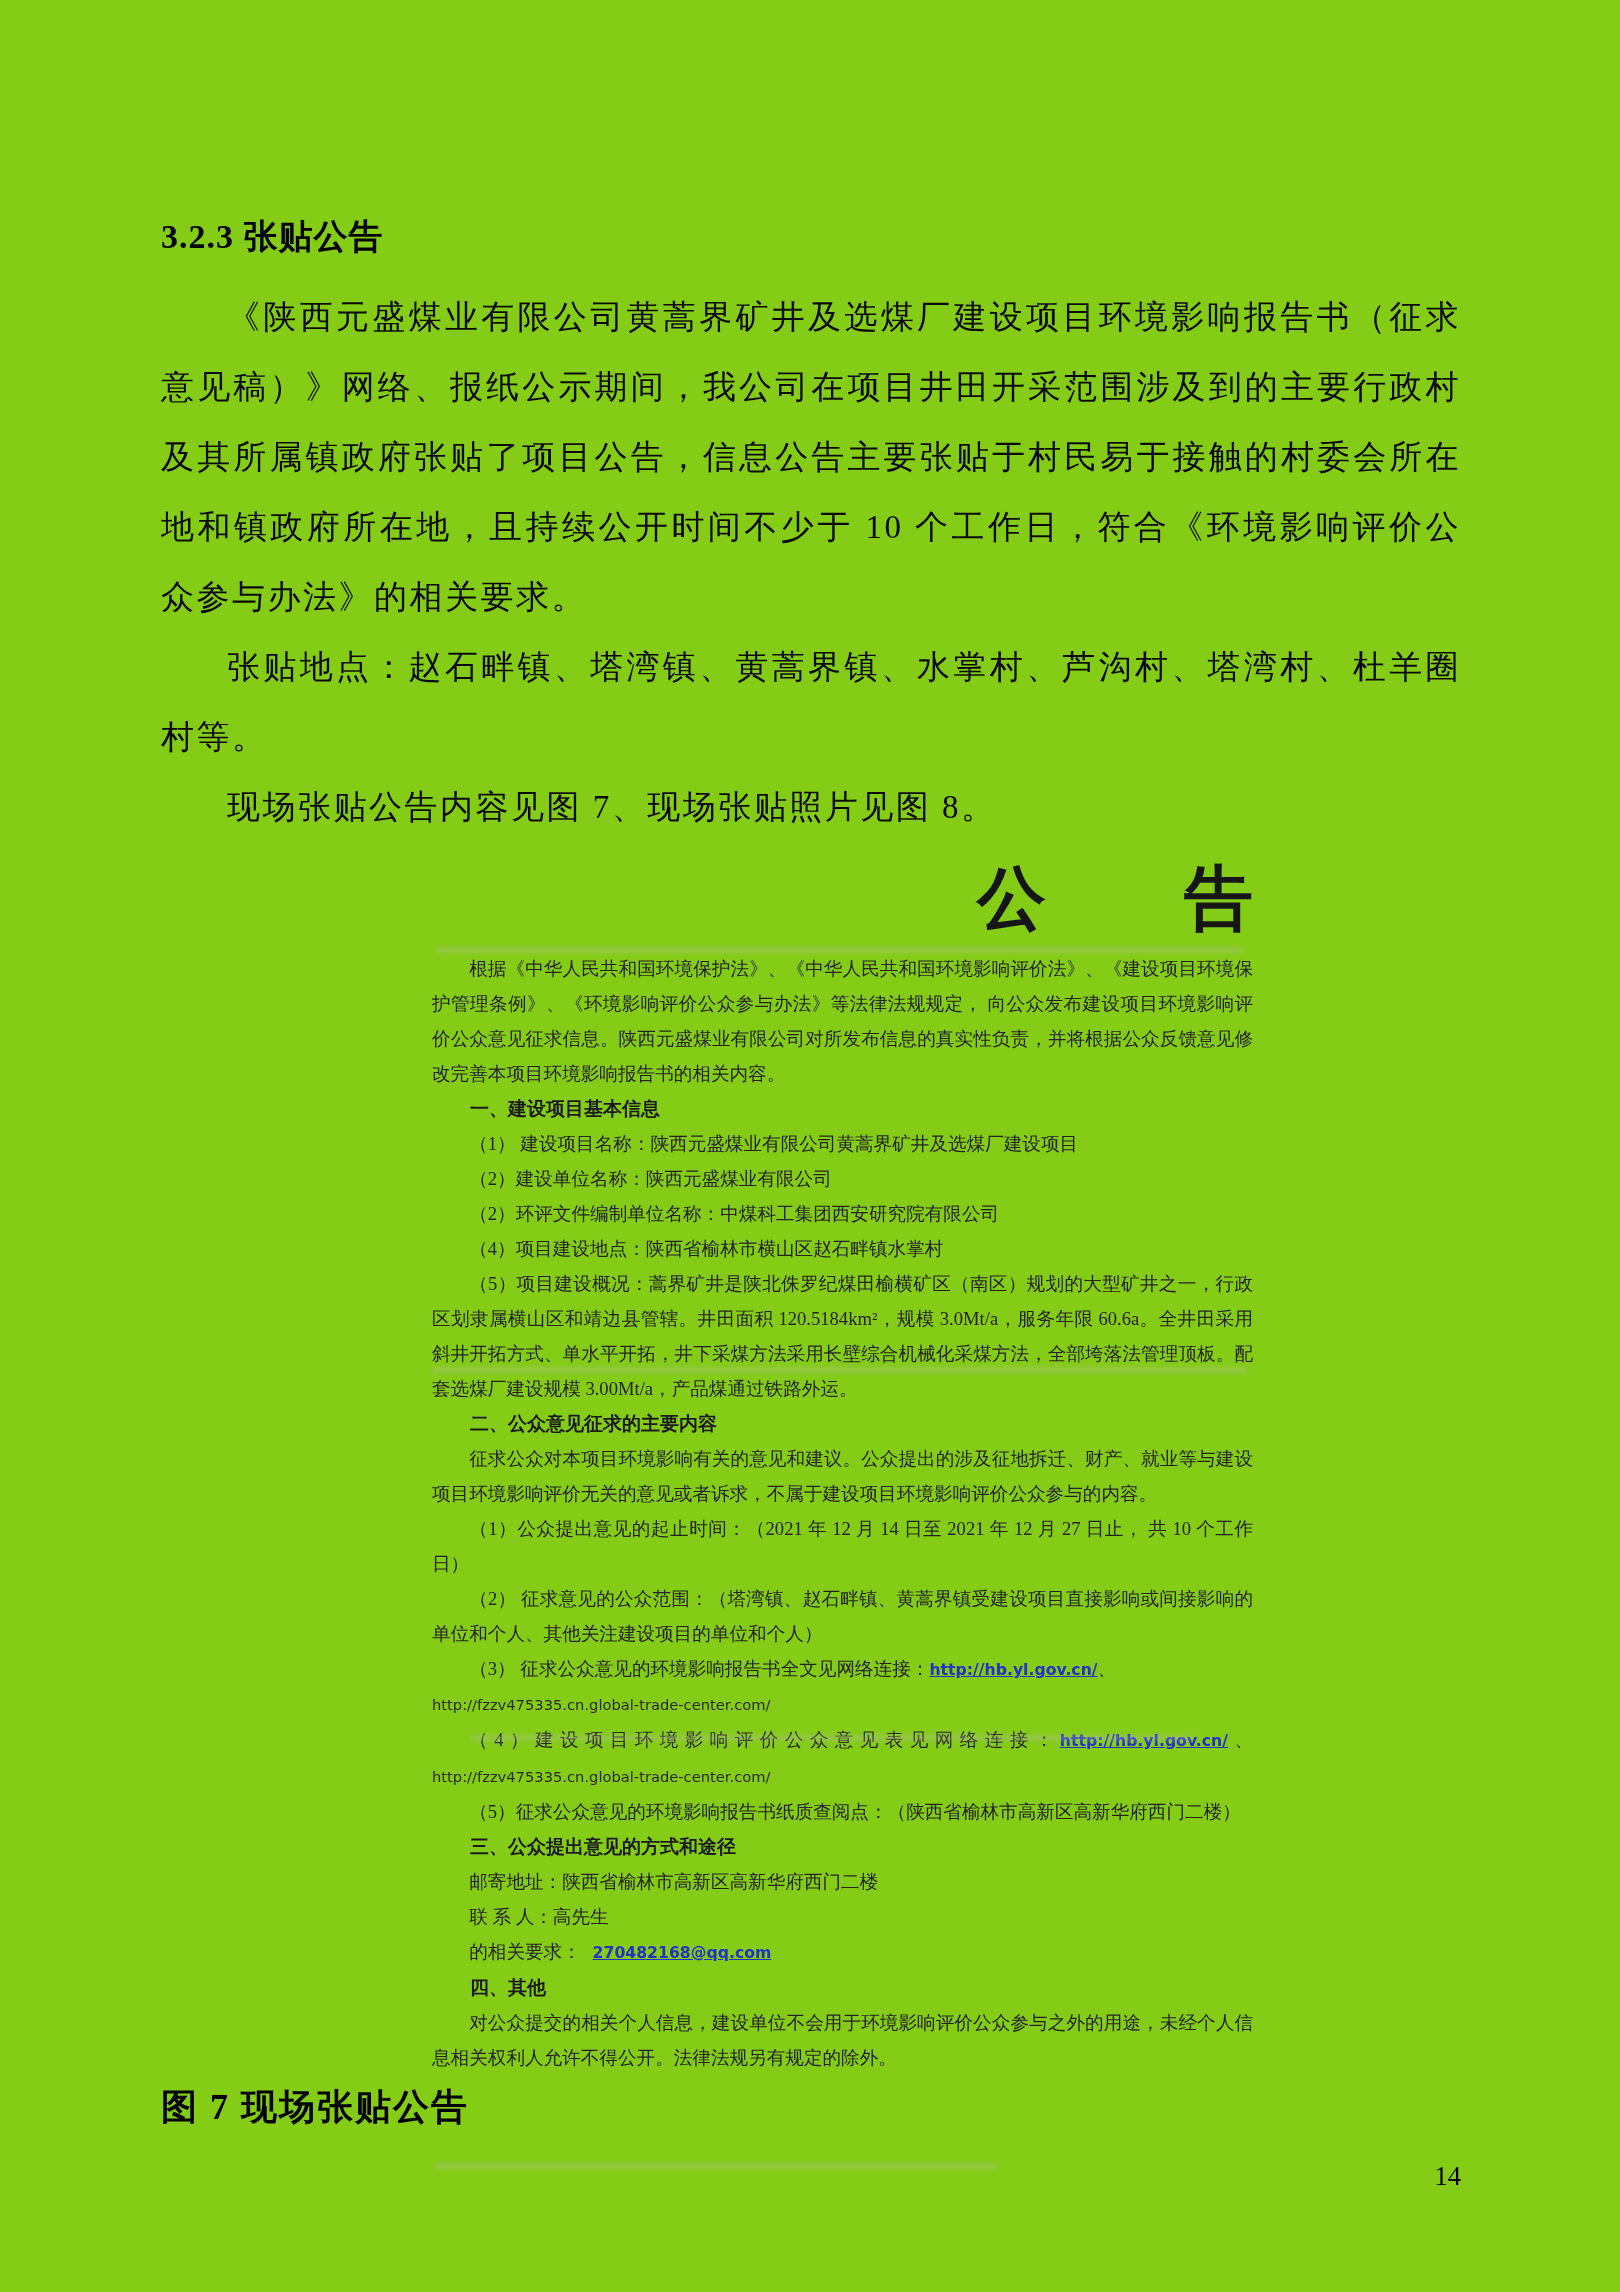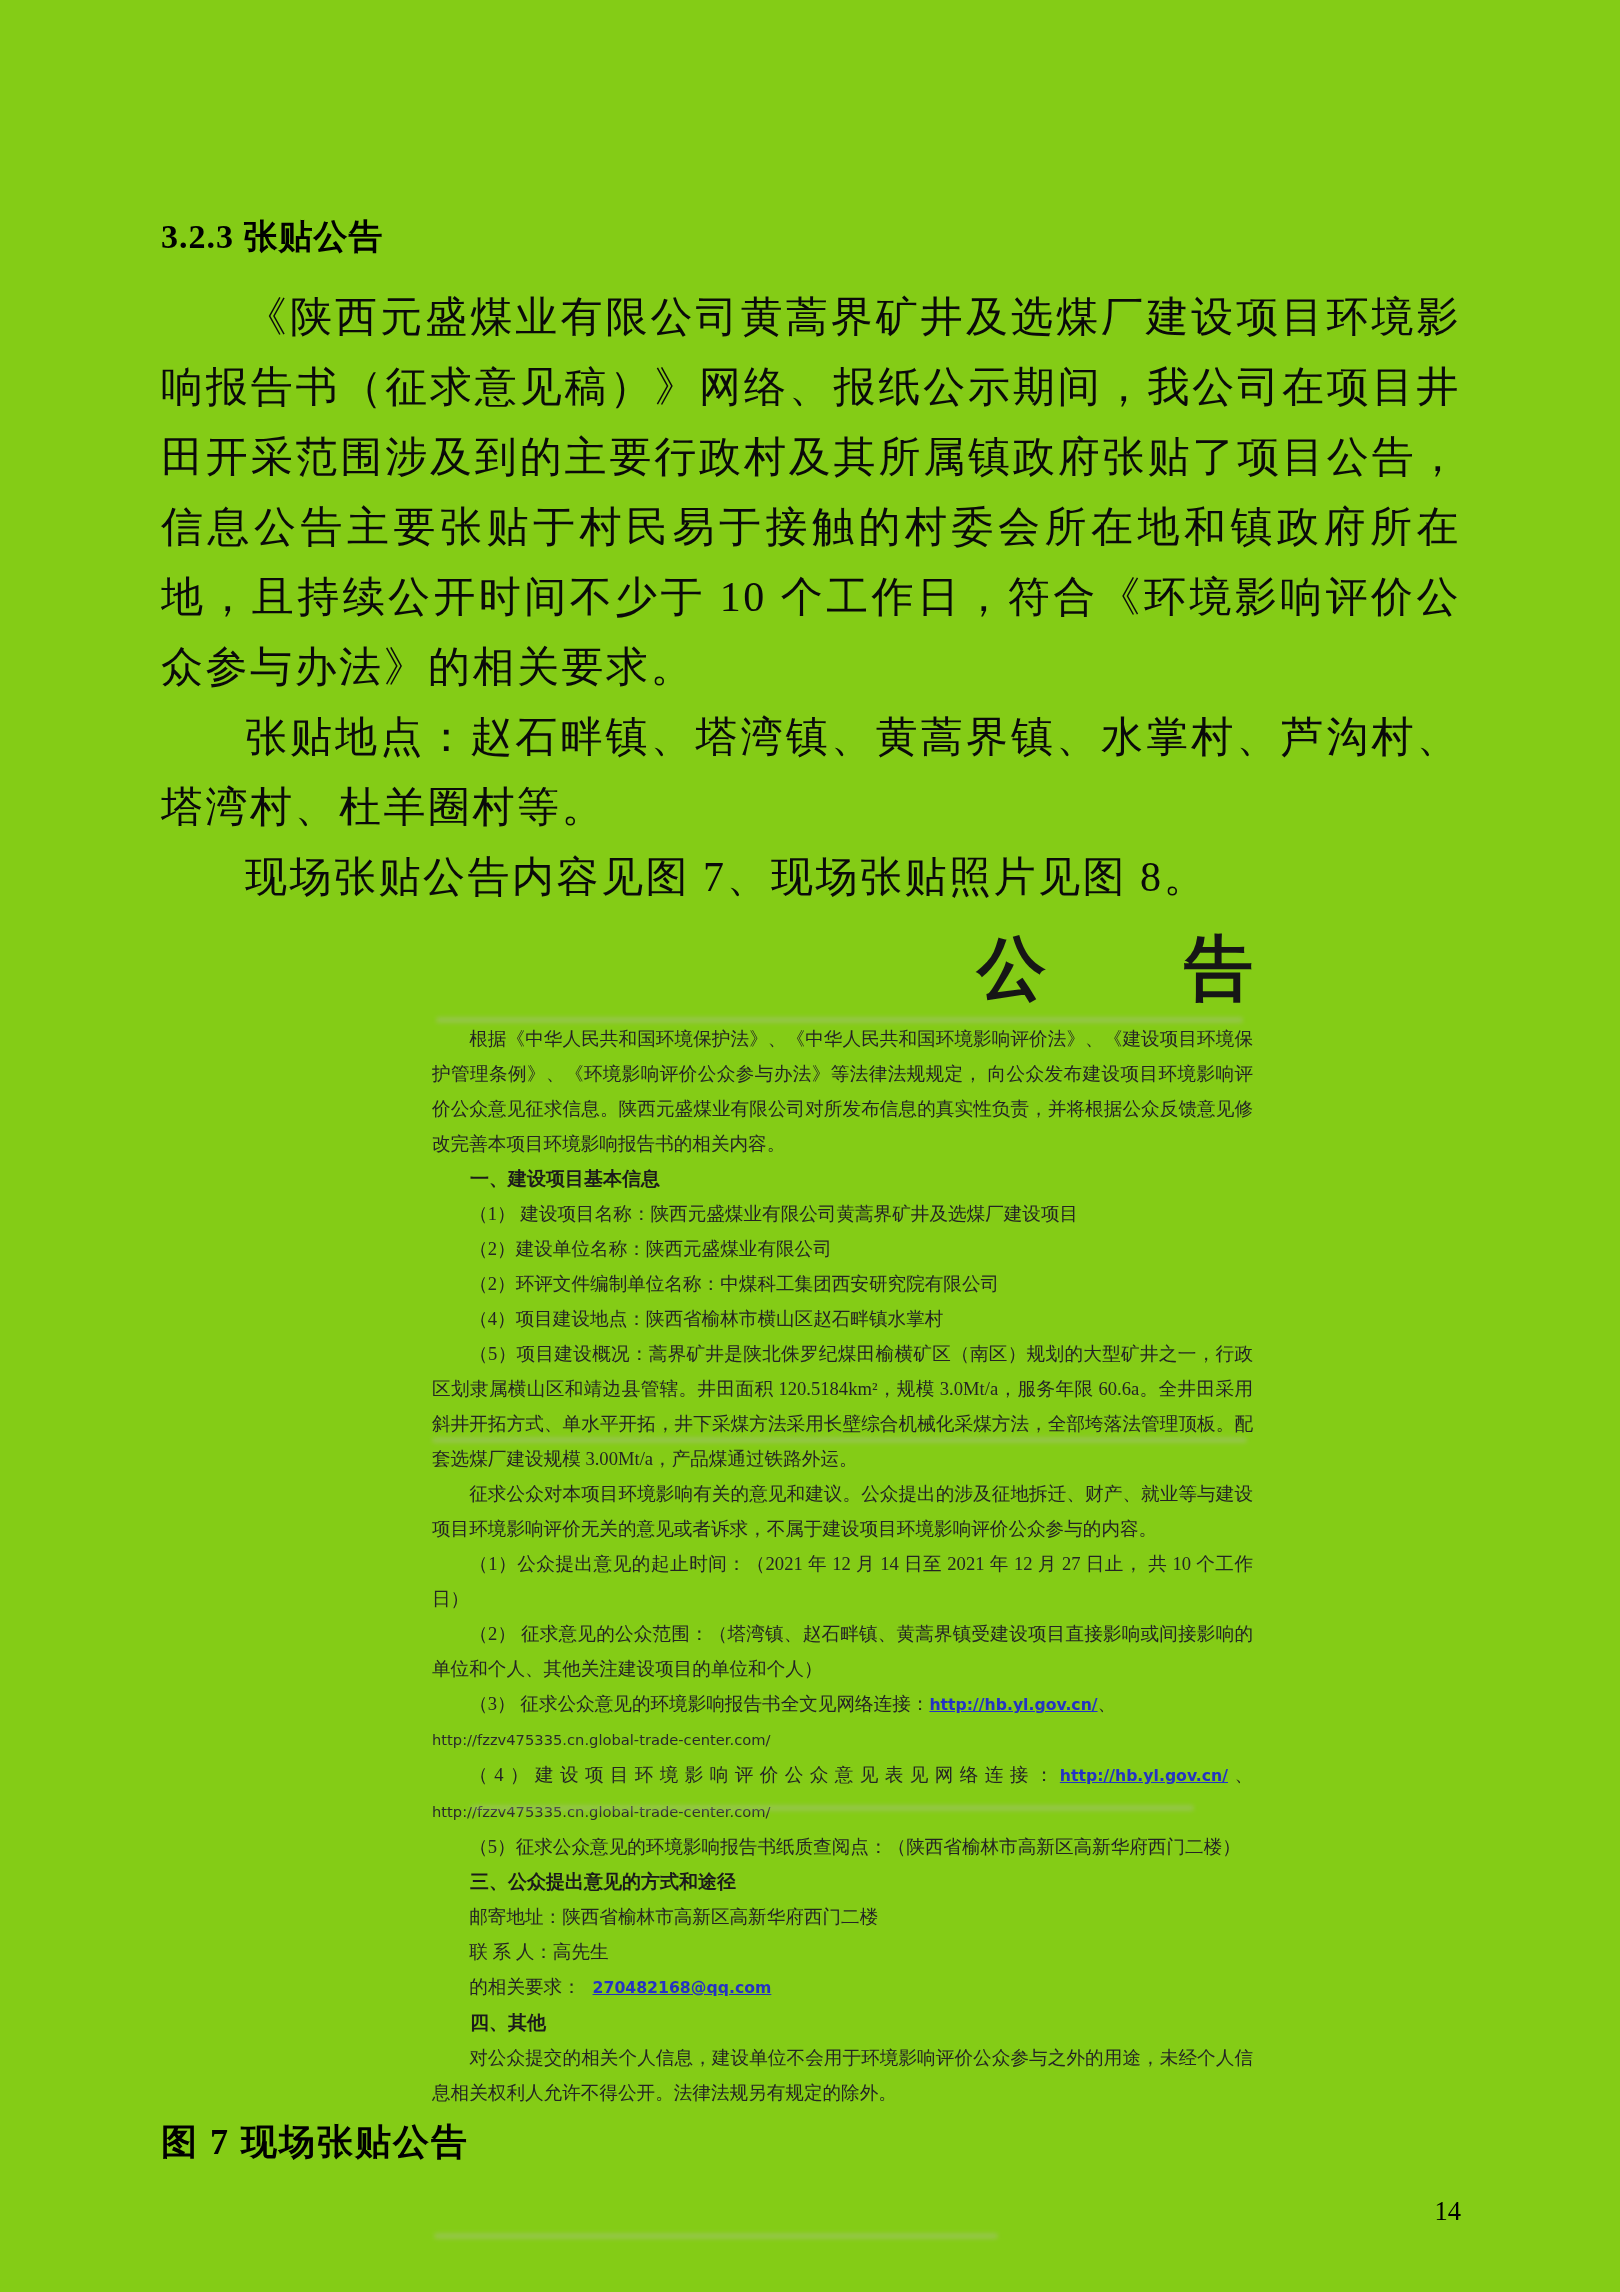--- a/index.html
+++ b/index.html
@@ -19,21 +19,21 @@
     width: 1300px;
   }
   .sec-heading {
     font-size: 34px;
     font-weight: bold;
     letter-spacing: 1px;
     margin: 0 0 21.6px 0;
     color: #000000;
   }
   .body-para {
-    font-size: 42px;
+    font-size: 33px;
     line-height: 70px;
     letter-spacing: 2.5px;
     text-align: justify;
     text-indent: 2em;
     margin: 0;
     color: #0a0a0a;
   }
   
   .notice {
     position: relative;
@@ -139,20 +139,21 @@
 
       <p class="n-para">根据《中华人民共和国环境保护法》、《中华人民共和国环境影响评价法》、《建设项目环境保护管理条例》、《环境影响评价公众参与办法》等法律法规规定， 向公众发布建设项目环境影响评价公众意见征求信息。陕西元盛煤业有限公司对所发布信息的真实性负责，并将根据公众反馈意见修改完善本项目环境影响报告书的相关内容。</p>
 
       <p class="n-heading">一、建设项目基本信息</p>
       <p class="n-item">（1）  建设项目名称：陕西元盛煤业有限公司黄蒿界矿井及选煤厂建设项目</p>
       <p class="n-item">（2）建设单位名称：陕西元盛煤业有限公司</p>
       <p class="n-item">（2）环评文件编制单位名称：中煤科工集团西安研究院有限公司</p>
       <p class="n-item">（4）项目建设地点：陕西省榆林市横山区赵石畔镇水掌村</p>
       <p class="n-item">（5）项目建设概况：蒿界矿井是陕北侏罗纪煤田榆横矿区（南区）规划的大型矿井之一，行政区划隶属横山区和靖边县管辖。井田面积 120.5184km²，规模 3.0Mt/a，服务年限 60.6a。全井田采用斜井开拓方式、单水平开拓，井下采煤方法采用长壁综合机械化采煤方法，全部垮落法管理顶板。配套选煤厂建设规模 3.00Mt/a，产品煤通过铁路外运。</p>
 
+      <p class="n-heading">二、公众意见征求的主要内容</p>
       <p class="n-para">征求公众对本项目环境影响有关的意见和建议。公众提出的涉及征地拆迁、财产、就业等与建设项目环境影响评价无关的意见或者诉求，不属于建设项目环境影响评价公众参与的内容。</p>
       <p class="n-item">（1）公众提出意见的起止时间：（2021 年 12 月 14 日至 2021 年 12 月 27 日止， 共 10 个工作日）</p>
       <p class="n-item">（2） 征求意见的公众范围：（塔湾镇、赵石畔镇、黄蒿界镇受建设项目直接影响或间接影响的单位和个人、其他关注建设项目的单位和个人）</p>
       <p class="n-item">
         <span>（3） 征求公众意见的环境影响报告书全文见网络连接：</span><a class="doc-link">http://hb.yl.gov.cn/</a><span>、</span>
       </p>
       <p class="url-line">http://fzzv475335.cn.global-trade-center.com/</p>
       <p class="n-item">
         <span>（4）建设项目环境影响评价公众意见表见网络连接：</span><a class="doc-link">http://hb.yl.gov.cn/</a><span>、</span> <span class="plain-url">http://fzzv475335.cn.global-trade-center.com/</span>
       </p>

